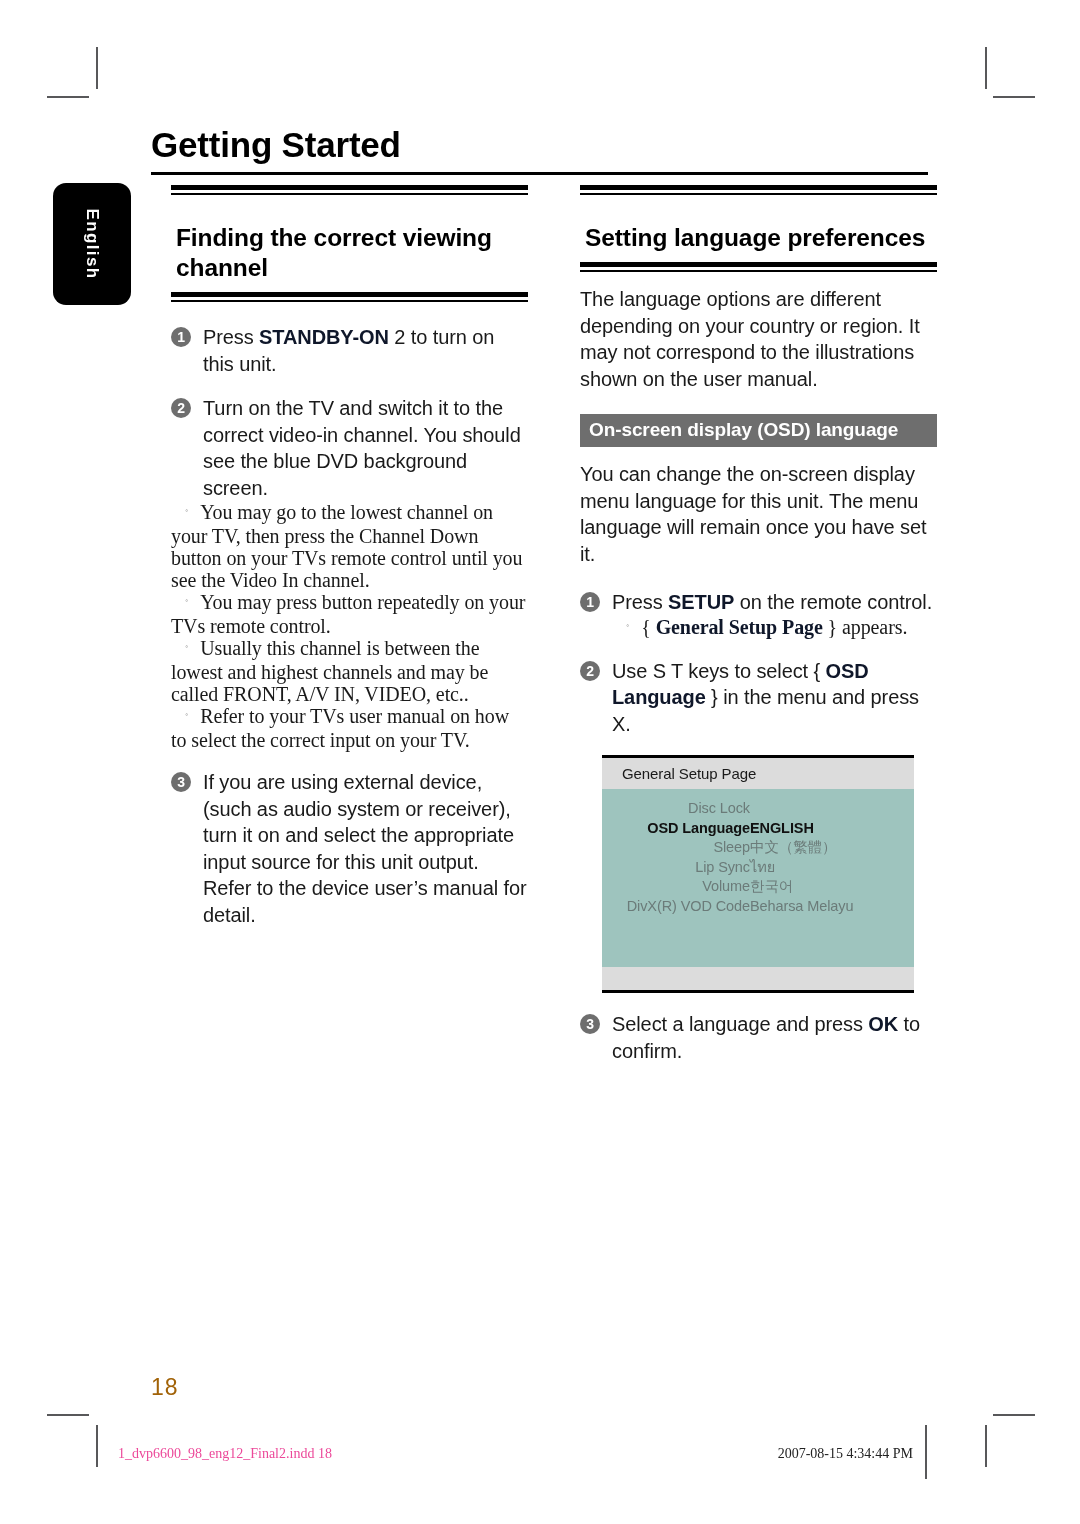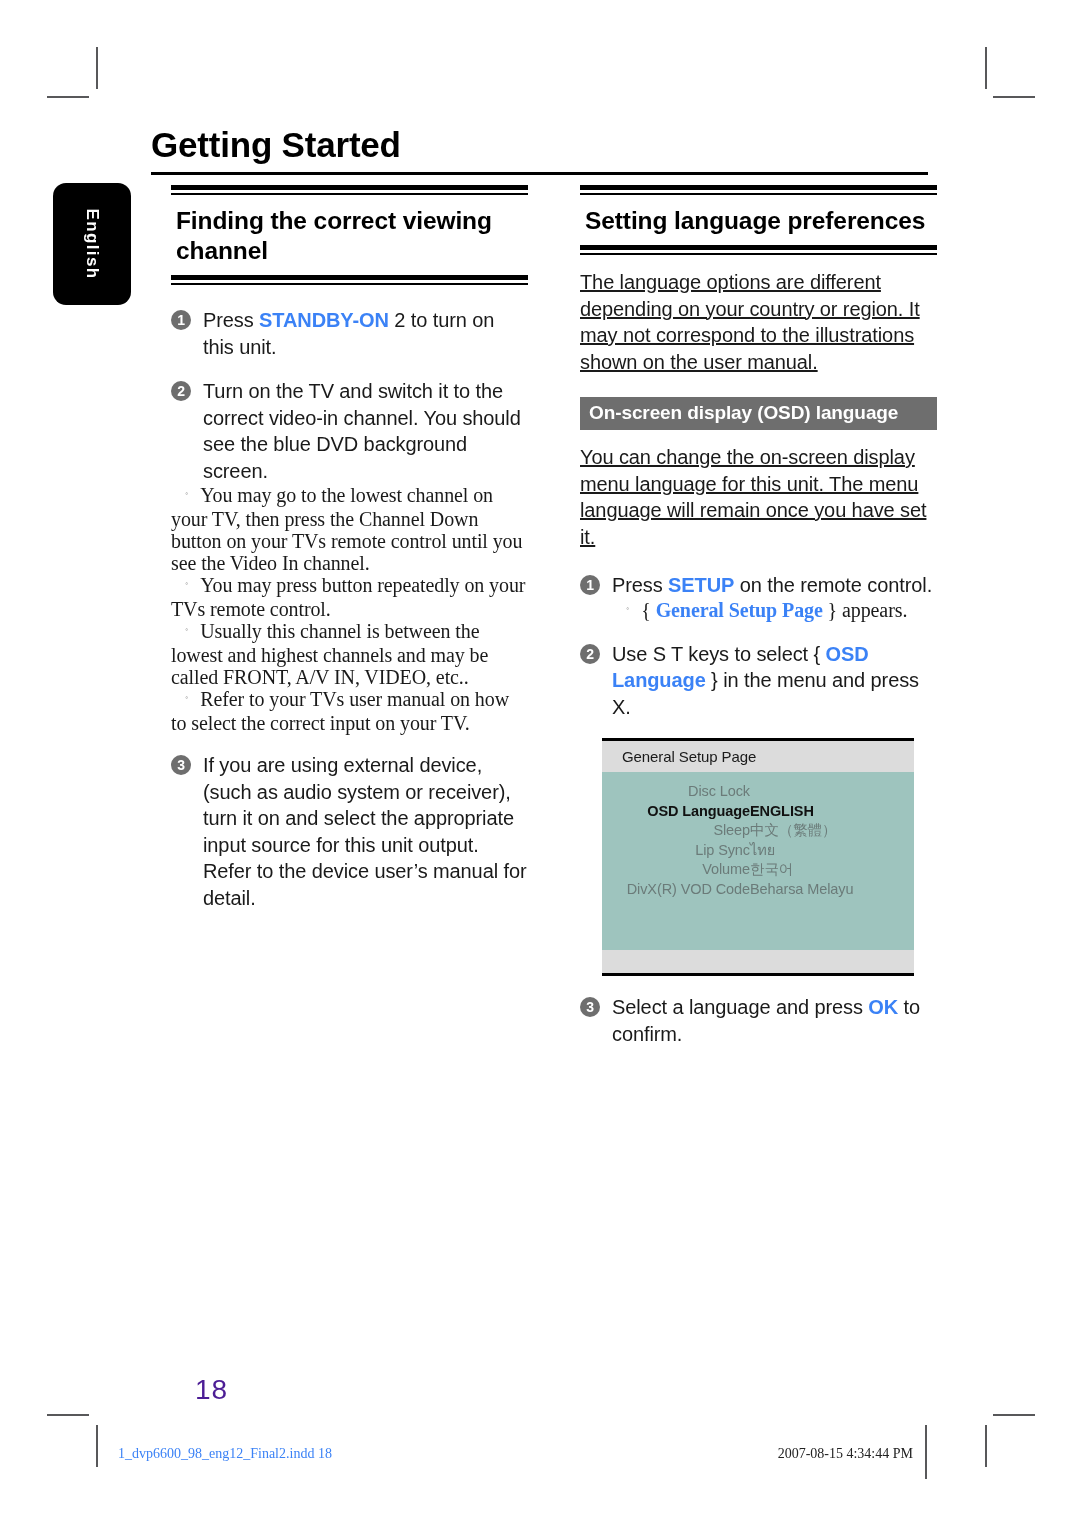--- a/index.html
+++ b/index.html
@@ -96,31 +96,30 @@
 
   
   .rule-thick { height: 5px; background: #000; width: 100%; }
   .rule-thin  { height: 2px; background: #000; width: 100%; margin-top: 3px; }
 
   .sec-title {
     font-size: 24.5px;
     font-weight: bold;
     line-height: 30px;
     letter-spacing: -0.1px;
-    padding: 11px 0 9px 5px;
+    padding: 28px 0 9px 5px;
     color: #000;
   }
 
   
   .para {
     font-size: 20px;
     line-height: 26.5px;
     color: #1a1a1a;
     letter-spacing: -0.1px;
-    text-decoration: underline;
   }
   .gap-sm { height: 14px; }
   .gap-md { height: 22px; }
 
   
   .step {
     position: relative;
     padding-left: 32px;
     font-size: 20px;
     line-height: 26.5px;
@@ -152,21 +151,21 @@
   
   .subpara {
     font-size: 20px;
     line-height: 22px;
     color: #1a1a1a;
     letter-spacing: -0.1px;
     text-indent: 0;
     font-family: Liberation Serif, serif;
   }
   .step .subpara { margin-left: -32px; }
-  b, .b { font-weight: bold; color: #3b82f6; }
+  b, .b { font-weight: bold; color: #0f172a; }
 
   
   .gray-bar {
     background: #6e6e6e;
     color: #ffffff;
     font-size: 19px;
     font-weight: bold;
     letter-spacing: -0.1px;
     padding: 5px 15px 6px 9px;
     margin-bottom: 14px;
@@ -209,34 +208,33 @@
   .osd-footer {
     background: #dcdcdc;
     height: 23px;
   }
 
   
   .page-number {
     position: absolute;
     left: 151px;
     top: 1374px;
-    font-size: 28px;
-    color: #4c1d95;
+    font-size: 23px;
+    color: #a16207;
     letter-spacing: 1px;
-    margin-left: 44px;
   }
 
   
   .footer-left {
     position: absolute;
     left: 118px;
     top: 1446px;
     font-family: "Liberation Serif", serif;
     font-size: 14px;
-    color: #3b82f6;
+    color: #ec4899;
     white-space: nowrap;
   }
   .footer-right {
     position: absolute;
     right: 103px;
     top: 1446px;
     font-family: "Liberation Serif", serif;
     font-size: 14px;
     color: #222;
     white-space: nowrap;

